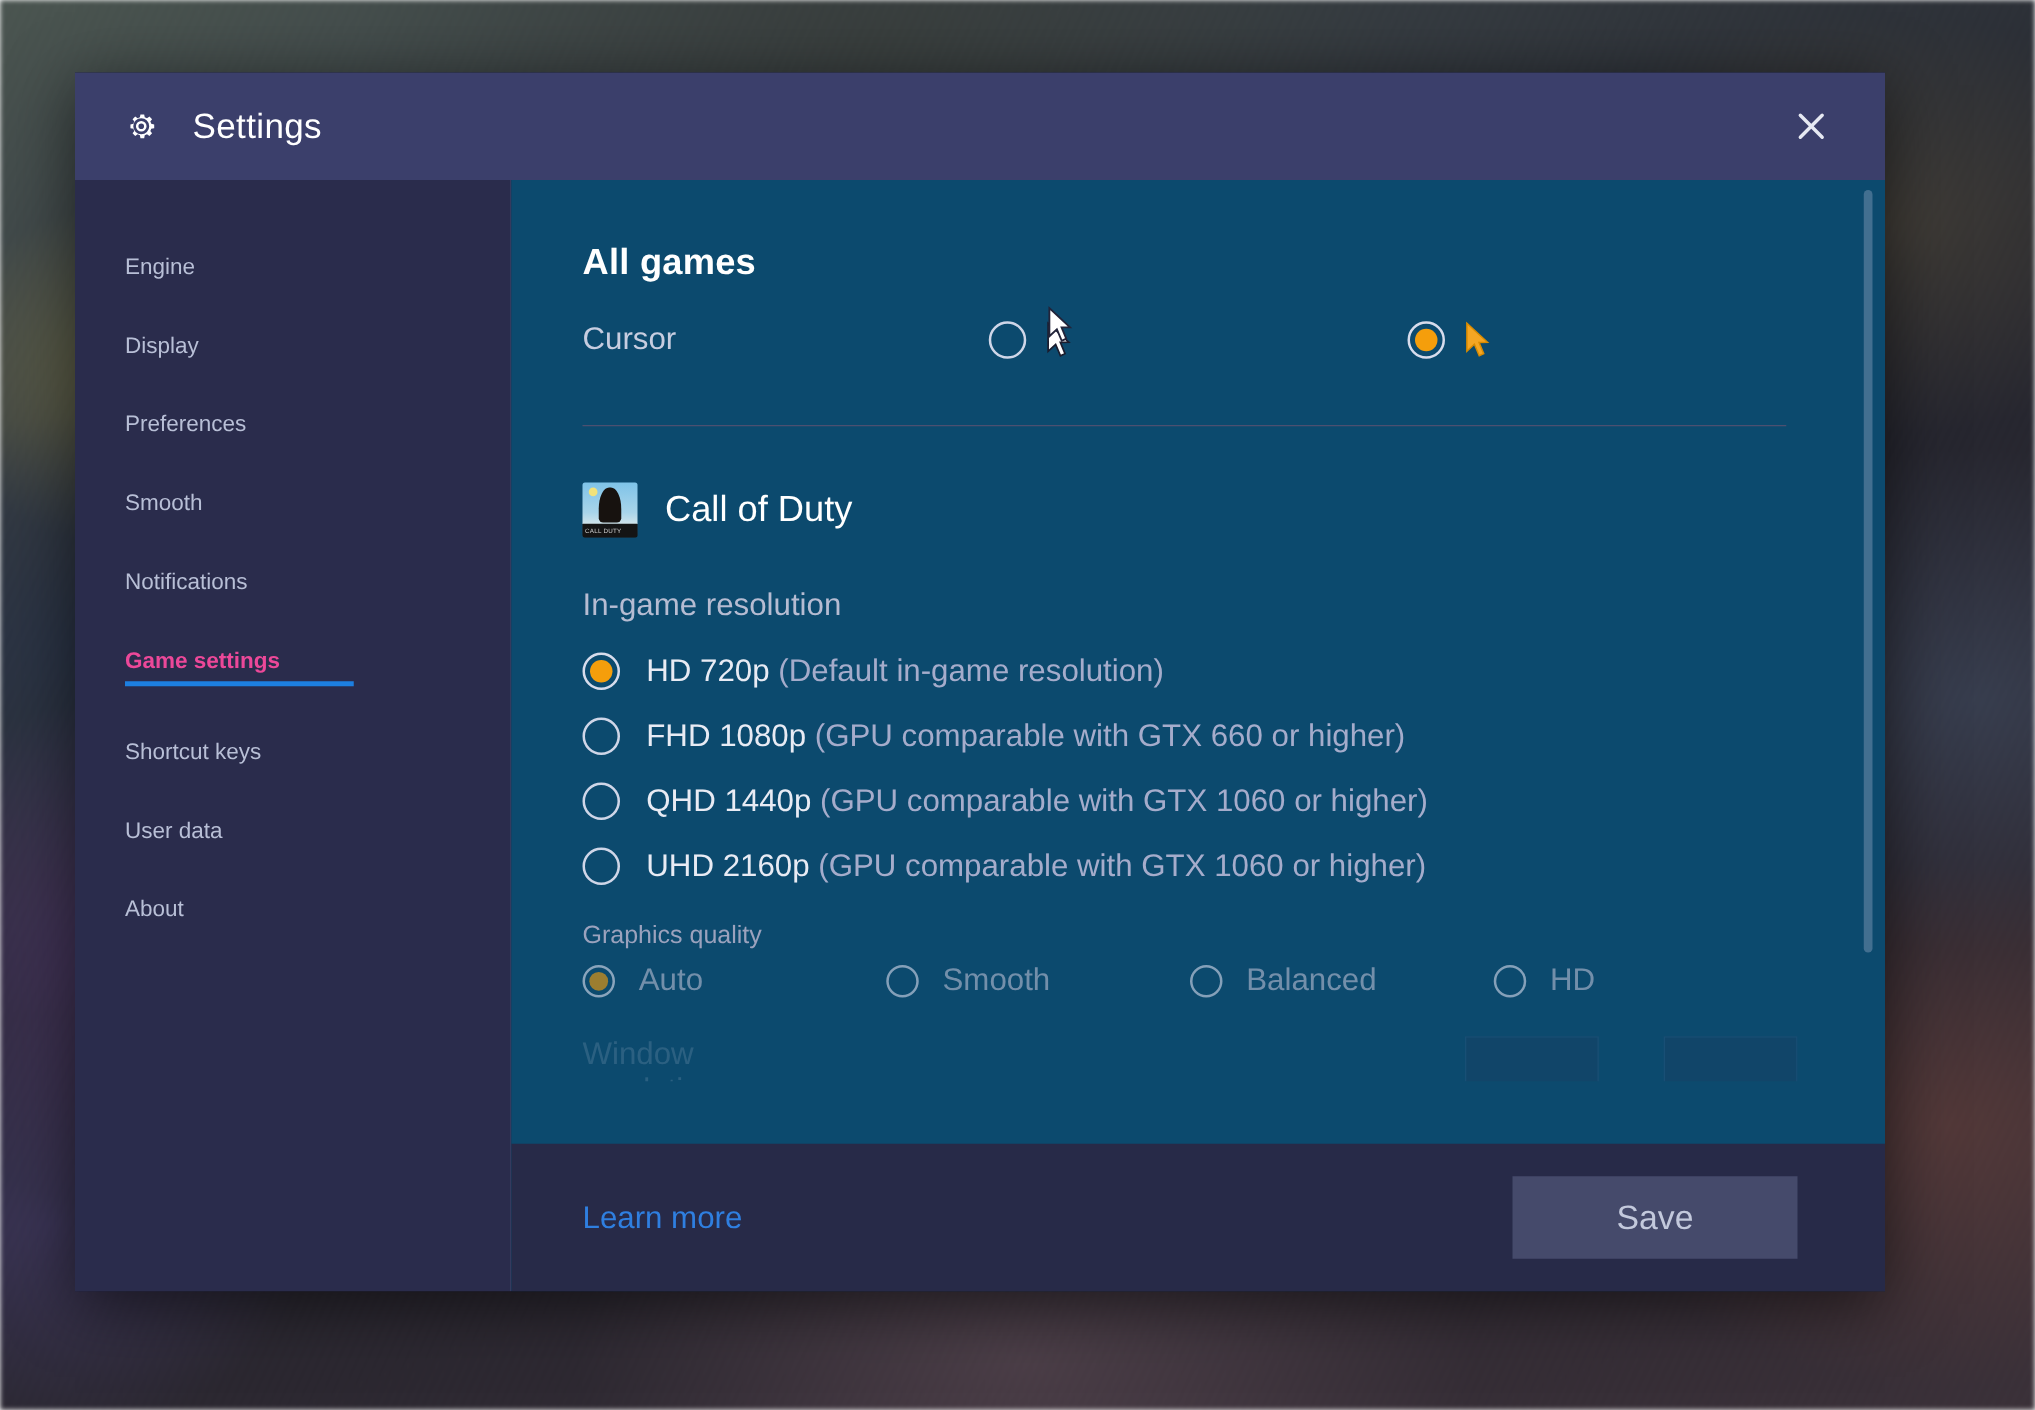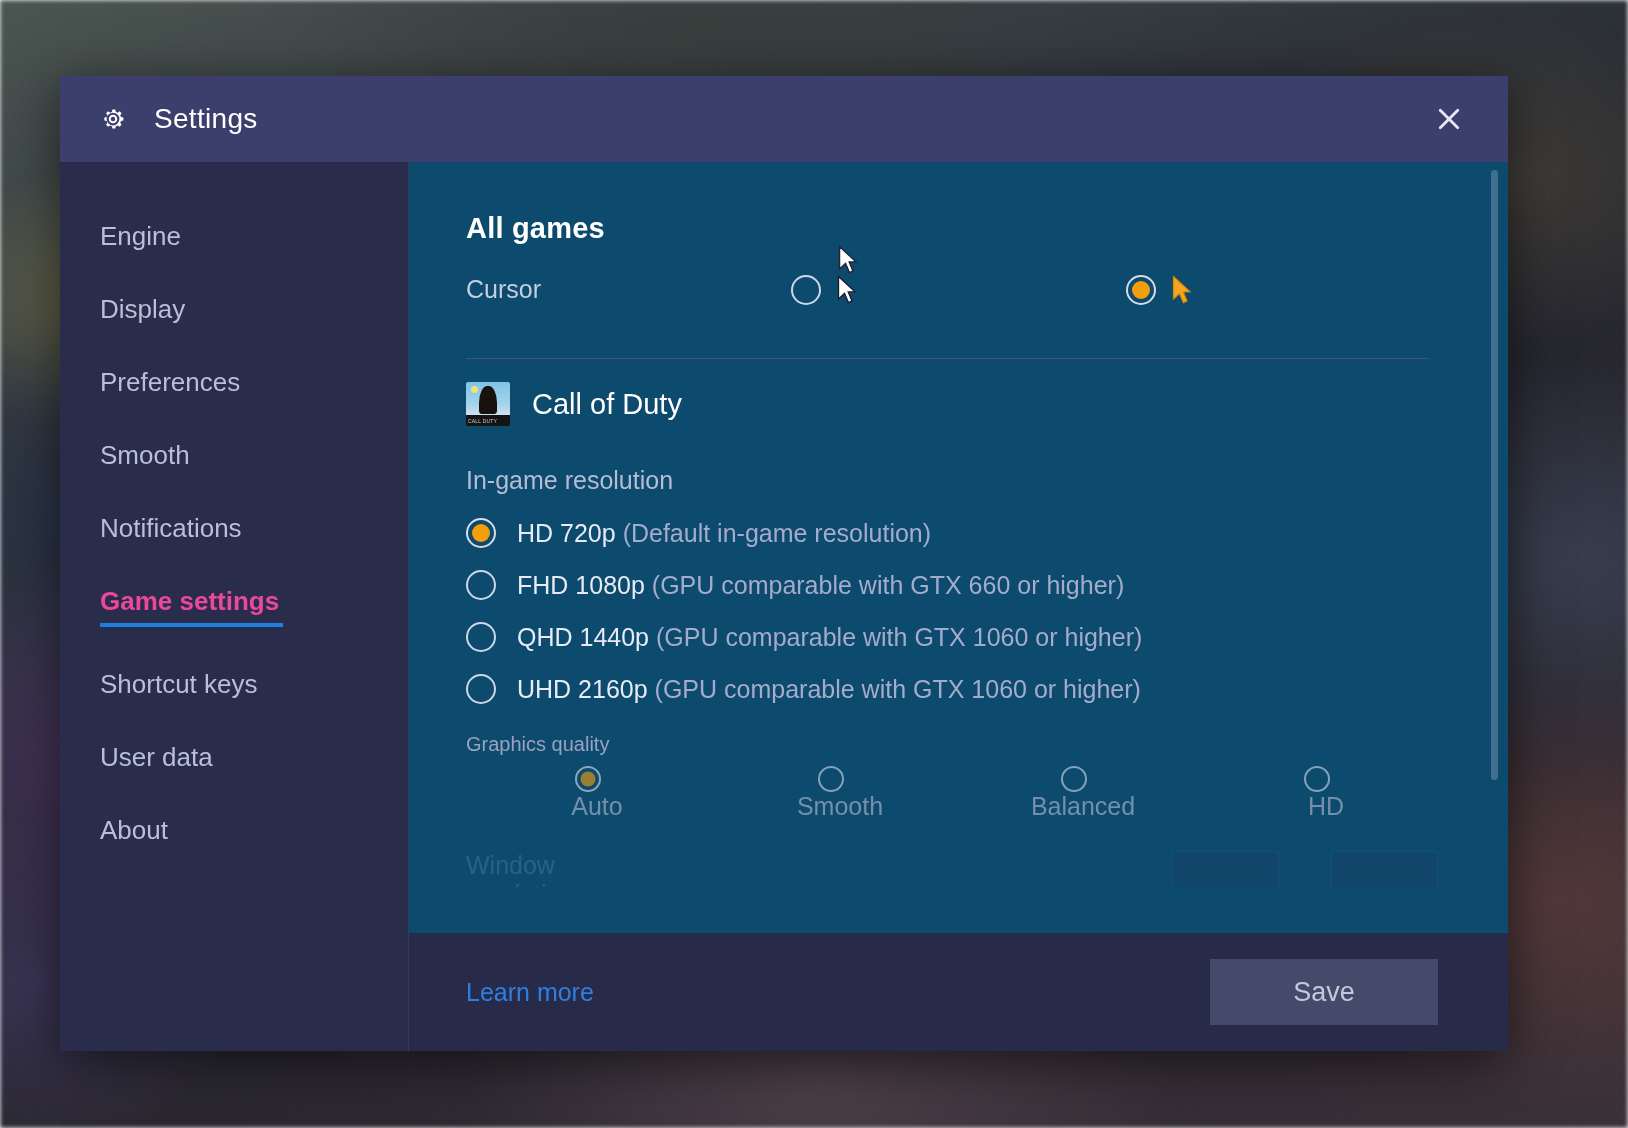--- a/index.html
+++ b/index.html
@@ -32,21 +32,21 @@
     position: absolute;
     inset: 0;
     background:
       repeating-linear-gradient(115deg, rgba(255,255,255,0.015) 0 3px, rgba(0,0,0,0.02) 3px 7px);
   }
 
   
   #dialog {
     position: absolute;
     left: 60px;
-    top: 76px;
+    top: 58px;
     width: 1448px;
     height: 975px;
     background: #232642;
     box-shadow: 0 10px 48px rgba(0,0,0,0.55);
     overflow: hidden;
   }
 
   .titlebar {
     height: 86px;
     background: #3b3f6b;
@@ -86,21 +86,21 @@
     border-right: 1px solid #363a5e;
     padding-top: 50px;
   }
   .nav-item {
     padding: 9px 0 9px 40px;
     margin-bottom: 24px;
     cursor: pointer;
     position: relative;
   }
   .nav-label {
-    font-size: 26px;
+    font-size: 18px;
     color: #b8bfd6;
     display: inline-block;
   }
   .nav-item.active .nav-label {
     color: #ec4899;
     font-weight: bold;
   }
   .nav-underline {
     display: none;
     height: 4px;
@@ -146,21 +146,21 @@
   .divider {
     height: 1px;
     background: #4c5070;
     margin: 35px 0 0 0;
     width: 963px;
   }
 
   .game-head {
     display: flex;
     align-items: center;
-    margin-top: 23px;
+    margin-top: 45px;
   }
   .game-icon {
     width: 44px; height: 44px;
     flex: none;
     border-radius: 2px;
     overflow: hidden;
     position: relative;
     background: linear-gradient(#7fc3e8 0%, #a9d5ea 55%, #cfe3ea 75%, #2b2b2b 76%, #1b1b1b 100%);
   }
   .game-icon .sun {
@@ -238,21 +238,20 @@
   .gq-row {
     display: flex;
     align-items: center;
     opacity: .62;
   }
   .gq-opt {
     display: flex;
     align-items: center;
     width: 246px;
     cursor: pointer;
-    flex-direction: column;
   }
   .gq-opt .label {
     margin-left: 19px;
     font-size: 25px;
     color: #b3bad0;
   }
 
   
   .faded-row {
     margin-top: 30px;

